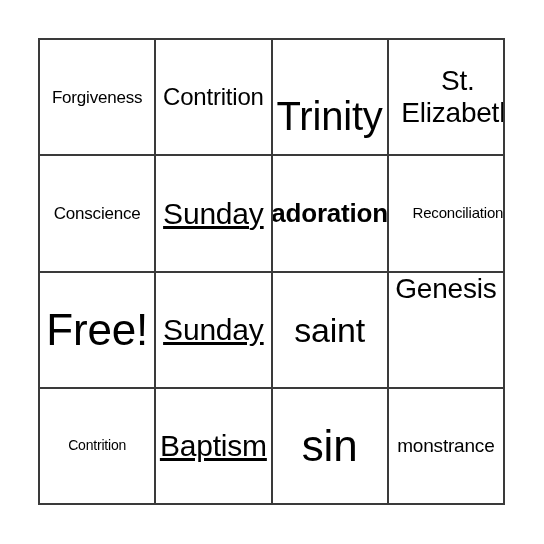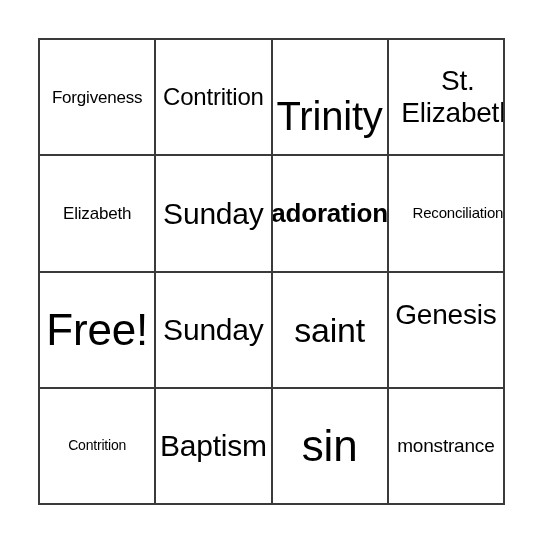--- a/index.html
+++ b/index.html
@@ -53,28 +53,28 @@
   }
 
   
   .fs-xxs .cell-text { font-size: 14px; }
   .fs-xs  .cell-text { font-size: 15px; margin-left: 24px; }
   .fs-s   .cell-text { font-size: 17px; }
   .fs-sm  .cell-text { font-size: 19px; }
   .fs-m   .cell-text { font-size: 24px; }
   .fs-ml  .cell-text { font-size: 26px; font-weight: bold; }
   .fs-l   .cell-text { font-size: 28px; }
-  .fs-xl  .cell-text { font-size: 30px; }
+  .fs-xl  .cell-text { font-size: 30px; text-decoration: underline; }
   .fs-xxl .cell-text { font-size: 40px; margin-top: 39px; }
   .fs-3xl .cell-text { font-size: 34px; }
   .fs-4xl .cell-text { font-size: 44px; }
 
   
   .align-upper { align-items: flex-start; }
-  .align-upper .cell-text { margin-top: 26px; }
+  .align-upper .cell-text { }
 
   
   .two-line .cell-text { line-height: 1.15; padding-left: 24px; }
 </style>
 </head>
 <body>
 
 <div id="bingo-card">
 
   <div class="bingo-cell fs-s">
@@ -85,21 +85,21 @@
   </div>
   <div class="bingo-cell fs-xxl">
     <span class="cell-text">Trinity</span>
   </div>
   <div class="bingo-cell fs-l two-line">
     <span class="cell-text">St.
 Elizabeth</span>
   </div>
 
   <div class="bingo-cell fs-s">
-    <span class="cell-text">Elizabeth</span>
+    <span class="cell-text">Conscience</span>
   </div>
   <div class="bingo-cell fs-xl">
     <span class="cell-text">Sunday</span>
   </div>
   <div class="bingo-cell fs-ml">
     <span class="cell-text">adoration</span>
   </div>
   <div class="bingo-cell fs-xs">
     <span class="cell-text">Reconciliation</span>
   </div>

